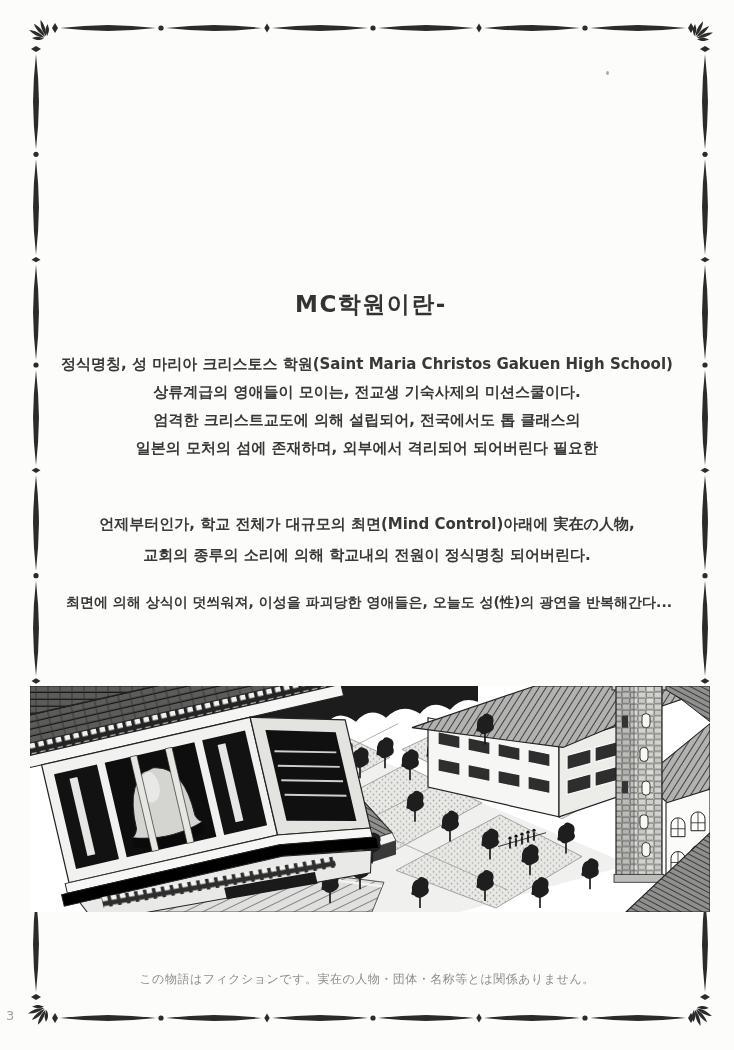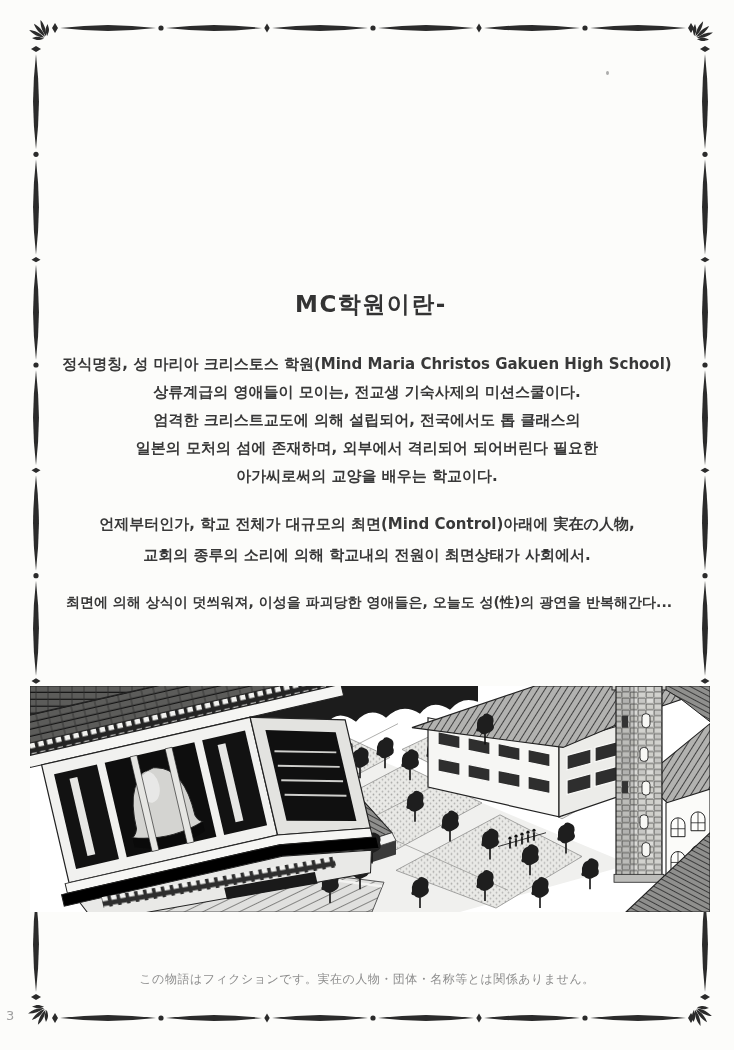--- a/index.html
+++ b/index.html
@@ -123,30 +123,29 @@
       <path d="M3,0 C9,-2.6 15,-2.2 20,-0.3 C15,1.8 9,2.4 3,0 Z" fill="#2b2b2b" transform="translate(47,1007) rotate(140)"></path>
       <path d="M3,0 C9,-2.6 15,-2.2 20,-0.3 C15,1.8 9,2.4 3,0 Z" fill="#2b2b2b" transform="translate(47,1007) rotate(162)"></path>
       <path d="M3,0 C9,-2.6 10,-2.2 15,-0.3 C10,1.8 9,2.4 3,0 Z" fill="#2b2b2b" transform="translate(47,1007) rotate(183)"></path>
     </svg>
 
   <div class="speck"></div>
 
   <h1 class="page-title">MC학원이란-</h1>
 
   <div class="para p1">
-    <span class="line">정식명칭, 성 마리아 크리스토스 학원(Mind Maria Christos Gakuen High School)</span>
+    <span class="line">정식명칭, 성 마리아 크리스토스 학원(Saint Maria Christos Gakuen High School)</span>
     <span class="line">상류계급의 영애들이 모이는, 전교생 기숙사제의 미션스쿨이다.</span>
     <span class="line">엄격한 크리스트교도에 의해 설립되어, 전국에서도 톱 클래스의</span>
     <span class="line">일본의 모처의 섬에 존재하며, 외부에서 격리되어 되어버린다 필요한</span>
-    <span class="line">아가씨로써의 교양을 배우는 학교이다.</span>
   </div>
 
   <div class="para p2">
     <span class="line">언제부터인가, 학교 전체가 대규모의 최면(Mind Control)아래에 実在の人物,</span>
-    <span class="line">교회의 종루의 소리에 의해 학교내의 전원이 최면상태가 사회에서.</span>
+    <span class="line">교회의 종루의 소리에 의해 학교내의 전원이 정식명칭 되어버린다.</span>
   </div>
 
   <div class="para p3">
     <span class="line">최면에 의해 상식이 덧씌워져, 이성을 파괴당한 영애들은, 오늘도 성(性)의 광연을 반복해간다...</span>
   </div>
 
   <figure class="illustration">
     <svg viewBox="0 0 680 228" width="680" height="226" preserveAspectRatio="none">
       <defs>
         <pattern id="hatch" width="6" height="6" patternUnits="userSpaceOnUse" patternTransform="rotate(32)">

